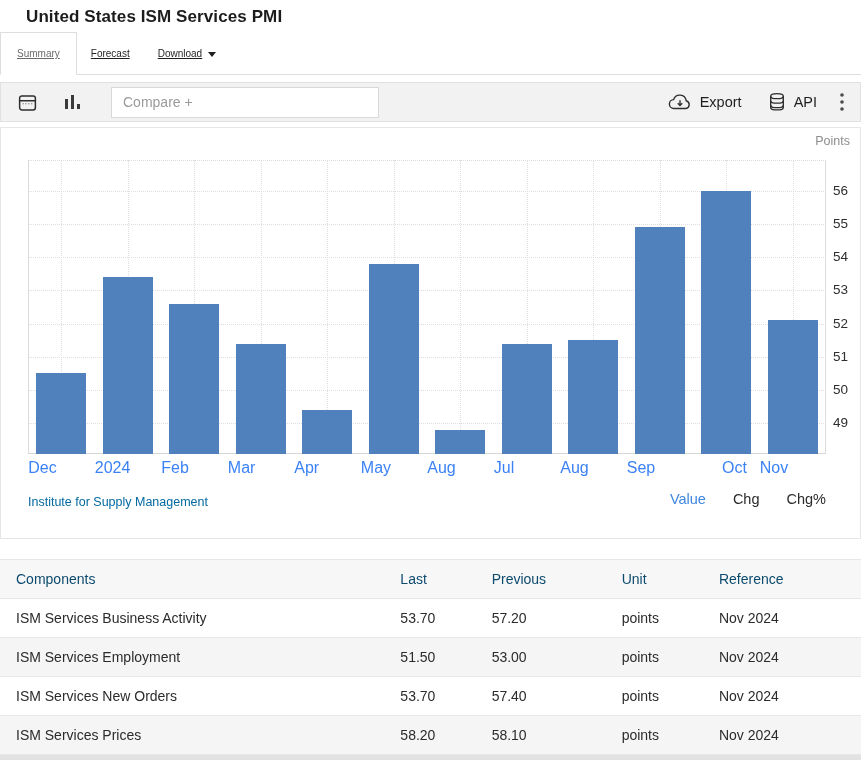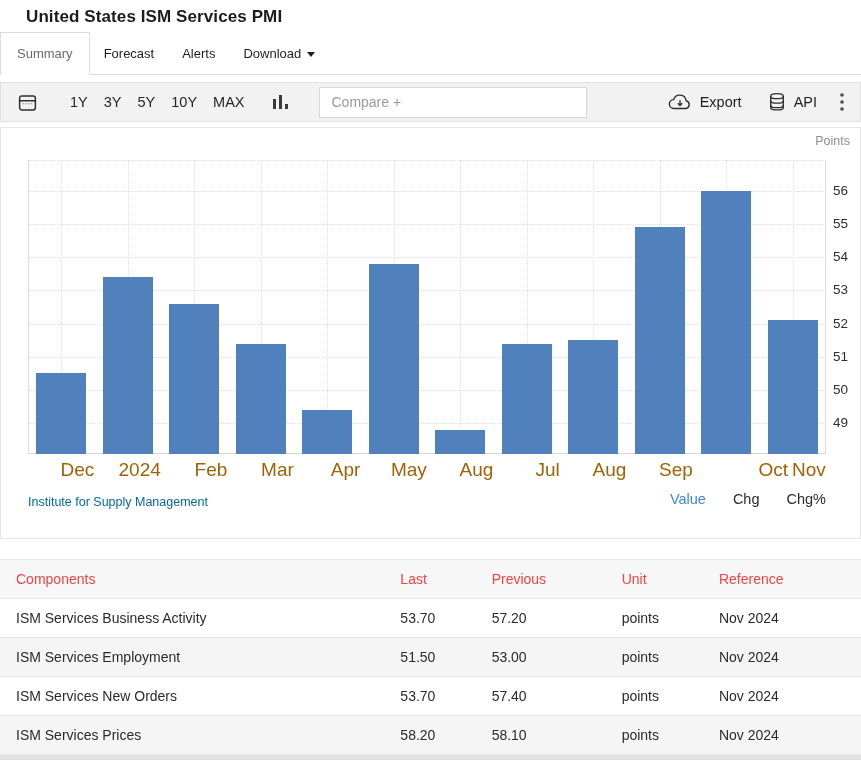--- a/index.html
+++ b/index.html
@@ -9,22 +9,22 @@
     font-family:"Liberation Sans", sans-serif; color:#222;
   }
   
   .page-header { padding:7px 26px 5px; }
   .page-title { font-size:17px; font-weight:bold; color:#1c1c1c; letter-spacing:.1px; }
 
   
   .tabbar { display:flex; align-items:stretch; height:43px; border-bottom:1px solid #ddd; }
   .tab {
     display:flex; align-items:center; gap:6px; padding:0 14px;
-    font-size:13px; color:#1f1f1f; cursor:pointer; background:transparent;
-    border:none; font-family:inherit;
+    font-size:10px; color:#1f1f1f; cursor:pointer; background:transparent;
+    border:none; font-family:inherit;text-decoration:underline;
   }
   .tab.active {
     color:#6b6b6b; background:#fff; padding:0 16px;
     border:1px solid #ddd; border-bottom:1px solid #fff; margin-bottom:-1px;
   }
   .caret-down { width:0; height:0; border-left:4px solid transparent; border-right:4px solid transparent; border-top:5px solid #1f1f1f; margin-top:2px; }
 
   
   .toolbar {
     margin:7px 0 5px; height:40px; background:#f2f2f2; border:1px solid #e1e1e1;
@@ -55,85 +55,75 @@
   .points-label { position:absolute; top:6px; right:10px; font-size:12.5px; color:#8e8e8e; }
   .plot-frame {
     position:absolute; left:27px; top:32px; width:798px; height:294px;
     border-left:1px solid #dcdcdc; border-right:1px solid #dcdcdc;
     border-bottom:1px solid #d7d7d7; border-top:1px dotted #dcdcdc;
     pointer-events:none;
   }
   .gridline-h { position:absolute; height:0; border-top:1px dotted #dedede; }
   .gridline-v { position:absolute; width:0; border-left:1px dotted #dedede; }
   .bar { position:absolute; }
-  .x-label { position:absolute; top:331px; width:66px; text-align:right; font-size:19px; color:#a16207; }
+  .x-label { position:absolute; top:331px; width:66px; text-align:left; font-size:16px; color:#3b82f6; }
   .y-tick { position:absolute; left:832px; width:30px; height:18px; line-height:18px; font-size:13.5px; color:#2e2e2e; }
   .attribution { position:absolute; left:27px; top:367px; font-size:12.5px; color:#0369a1; }
   .view-options { position:absolute; right:34px; top:363px; display:flex; gap:27px; }
   .view-opt { background:none; border:none; font-family:inherit; font-size:14.5px; color:#2b2b2b; cursor:pointer; padding:0; }
   .view-opt.active { color:#3e86de; }
 
   
   .table-section { margin-top:20px; }
   table { width:100%; border-collapse:collapse; table-layout:fixed; }
   th, td {
     height:39px; text-align:left; font-weight:normal; font-size:14px; color:#2b2b2b;
     border-top:1px solid #e7e7e7; padding:0; white-space:nowrap; overflow:hidden;
   }
   th:first-child, td:first-child { padding-left:16px; }
-  thead th { background:#f7f7f7; color:#ef4444;margin-left:42px; }
+  thead th { background:#f7f7f7; color:#0c4a6e;margin-left:42px; }
   tbody tr:nth-child(even) td { background:#f5f5f5; }
   tbody tr:last-child td { border-bottom:1px solid #e7e7e7; }
   .bottom-strip { height:5px; background:#e2e2e2; }
 
   svg { display:block; }
 </style>
 </head>
 <body>
 
 <header class="page-header">
   <h1 class="page-title">United States ISM Services PMI</h1>
 </header>
 
 <nav class="tabbar" id="tabbar">
     <button class="tab active">
       <span>Summary</span>
     </button>
     <button class="tab">
       <span>Forecast</span>
-    </button>
-    <button class="tab">
-      <span>Alerts</span>
     </button>
     <button class="tab">
       <span>Download</span>
       <span class="caret-down"></span>
     </button>
   </nav>
 
 <div class="toolbar">
   <button class="tb-iconbtn">
     <span>
       <svg width="21" height="21" viewBox="0 0 24 24" fill="none" stroke="#2e2e2e" stroke-width="1.7">
         <rect x="3" y="4.5" width="18" height="16" rx="2.5"></rect>
         <line x1="3" y1="10" x2="21" y2="10"></line>
         <circle cx="7" cy="13.5" r="0.6" fill="#2e2e2e" stroke="none"></circle>
         <circle cx="10.3" cy="13.5" r="0.6" fill="#2e2e2e" stroke="none"></circle>
         <circle cx="13.6" cy="13.5" r="0.6" fill="#2e2e2e" stroke="none"></circle>
         <circle cx="16.9" cy="13.5" r="0.6" fill="#2e2e2e" stroke="none"></circle>
       </svg>
     </span>
   </button>
-  <div class="ranges" id="ranges">
-      <button class="range-btn">1Y</button>
-      <button class="range-btn">3Y</button>
-      <button class="range-btn">5Y</button>
-      <button class="range-btn">10Y</button>
-      <button class="range-btn">MAX</button>
-    </div>
   <button class="tb-iconbtn charttype-btn">
     <span>
       <svg width="17" height="18" viewBox="0 0 17 18" fill="#3a3a3a">
         <rect x="1" y="6" width="3" height="10"></rect>
         <rect x="7" y="2" width="3" height="14"></rect>
         <rect x="13" y="11" width="3" height="5"></rect>
       </svg>
     </span>
   </button>
   <div class="compare-wrap">

